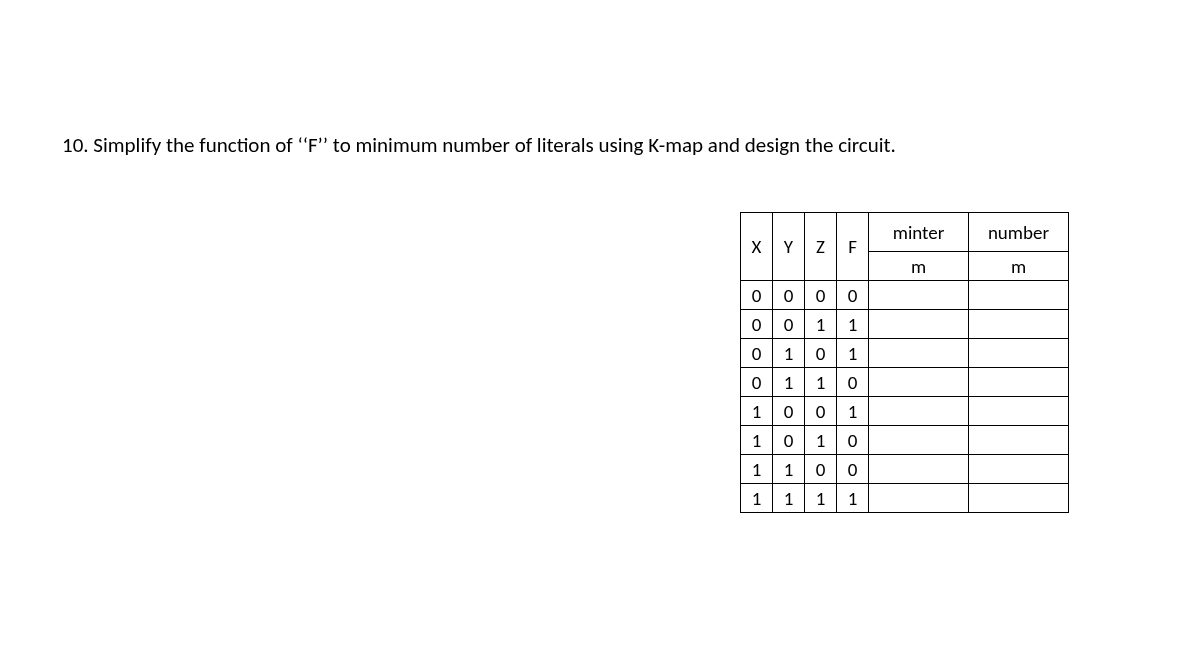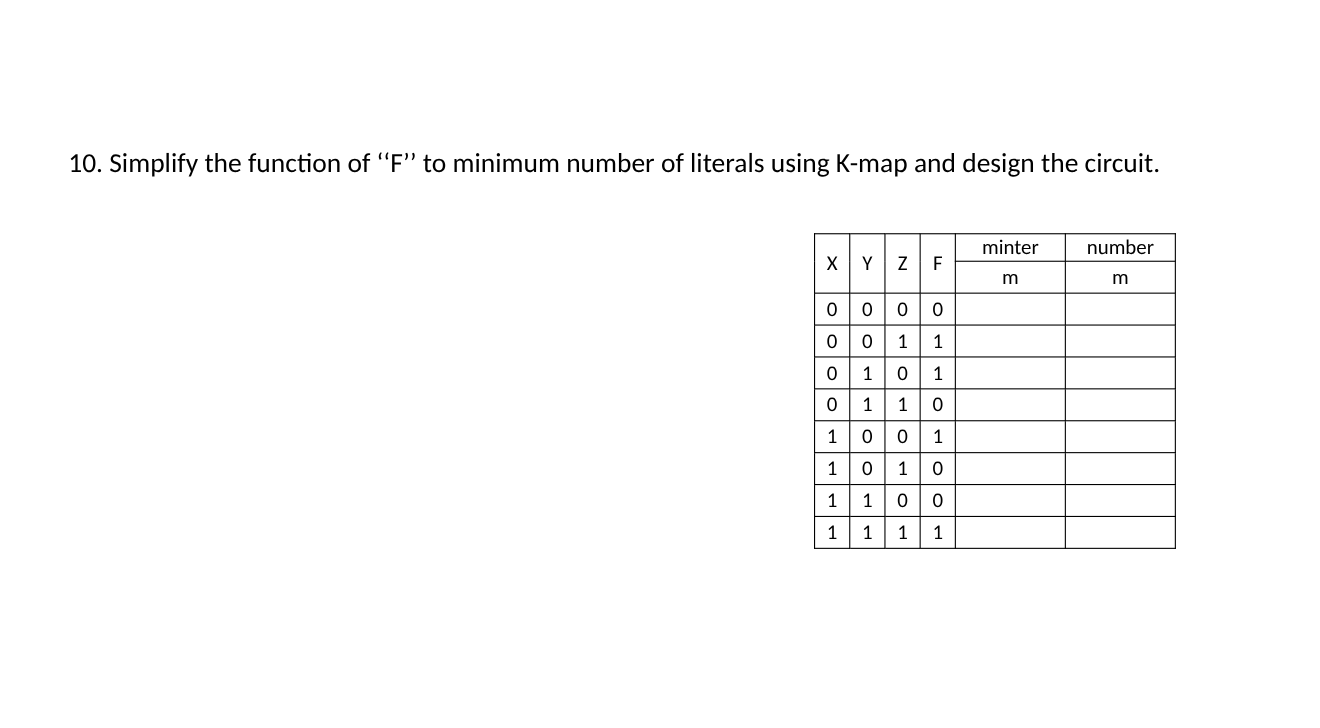--- a/index.html
+++ b/index.html
@@ -11,21 +11,21 @@
       font-family: Calibri, Arial, sans-serif;
       background: #ffffff;
       width: 1200px;
       height: 662px;
       position: relative;
     }
     .question {
       position: absolute;
       top: 132px;
       left: 62px;
-      font-size: 25px;
+      font-size: 21px;
       color: #000;
     }
     .table-wrap {
       position: absolute;
       top: 212px;
       left: 740px;
     }
     table {
       border-collapse: collapse;
     }
@@ -40,21 +40,21 @@
     }
     .col-narrow {
       width: 32px;
       min-width: 32px;
     }
     .col-wide {
       width: 100px;
       min-width: 100px;
     }
     .hdr-top {
-      height: 25px;
+      height: 39px;
     }
     .hdr-bot {
       height: 29px;
     }
   </style>
 </head>
 <body>
 
 <div class="question">10. Simplify the function of  ‘‘F’’ to minimum number of literals using K-map and design the circuit.</div>
 

